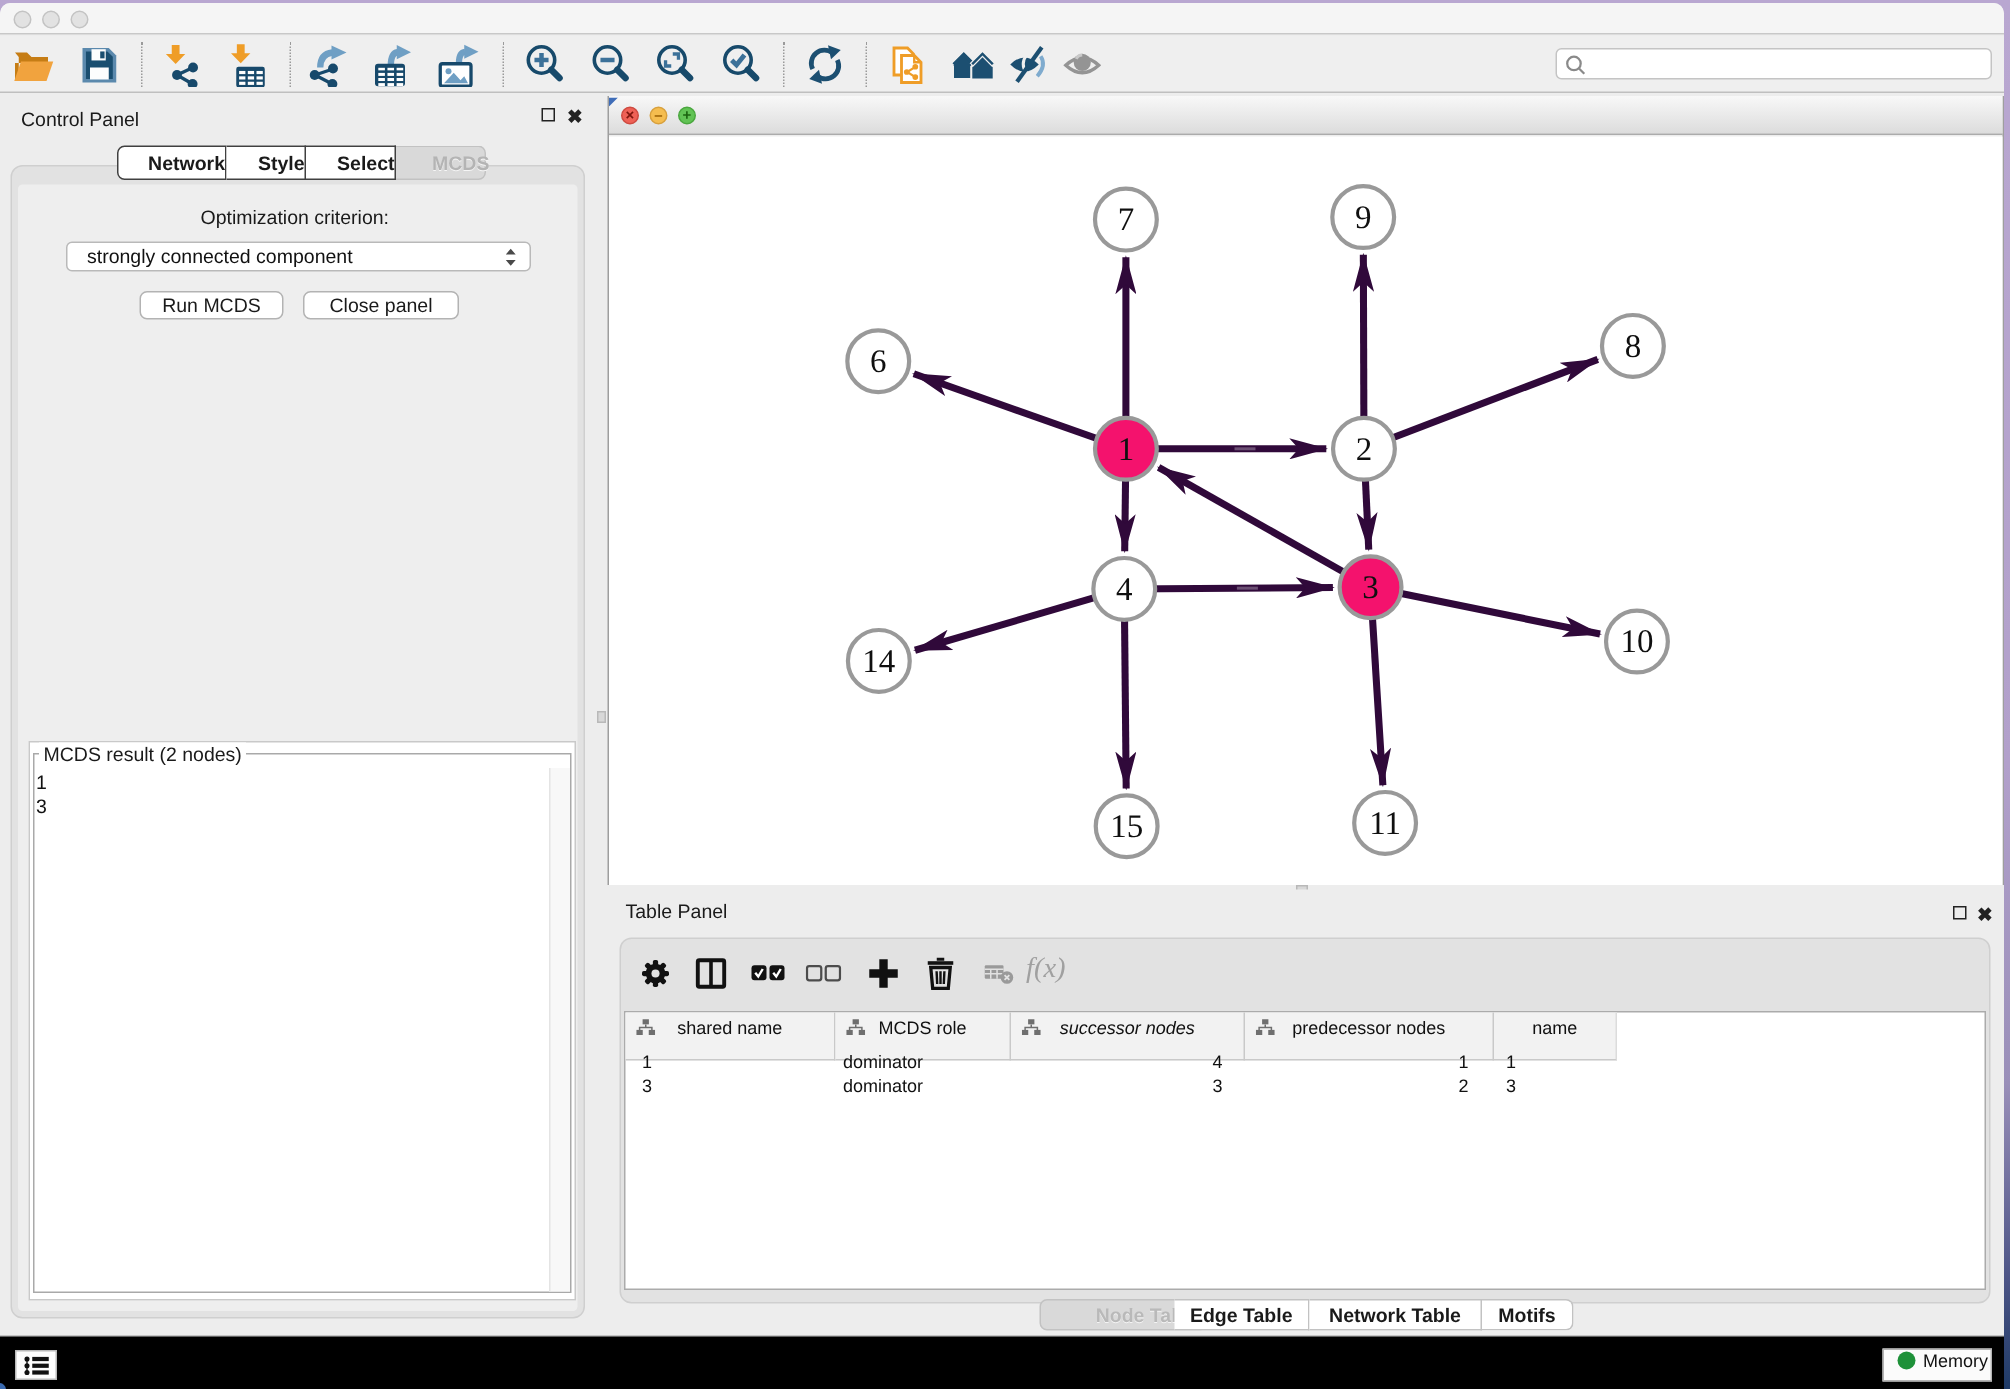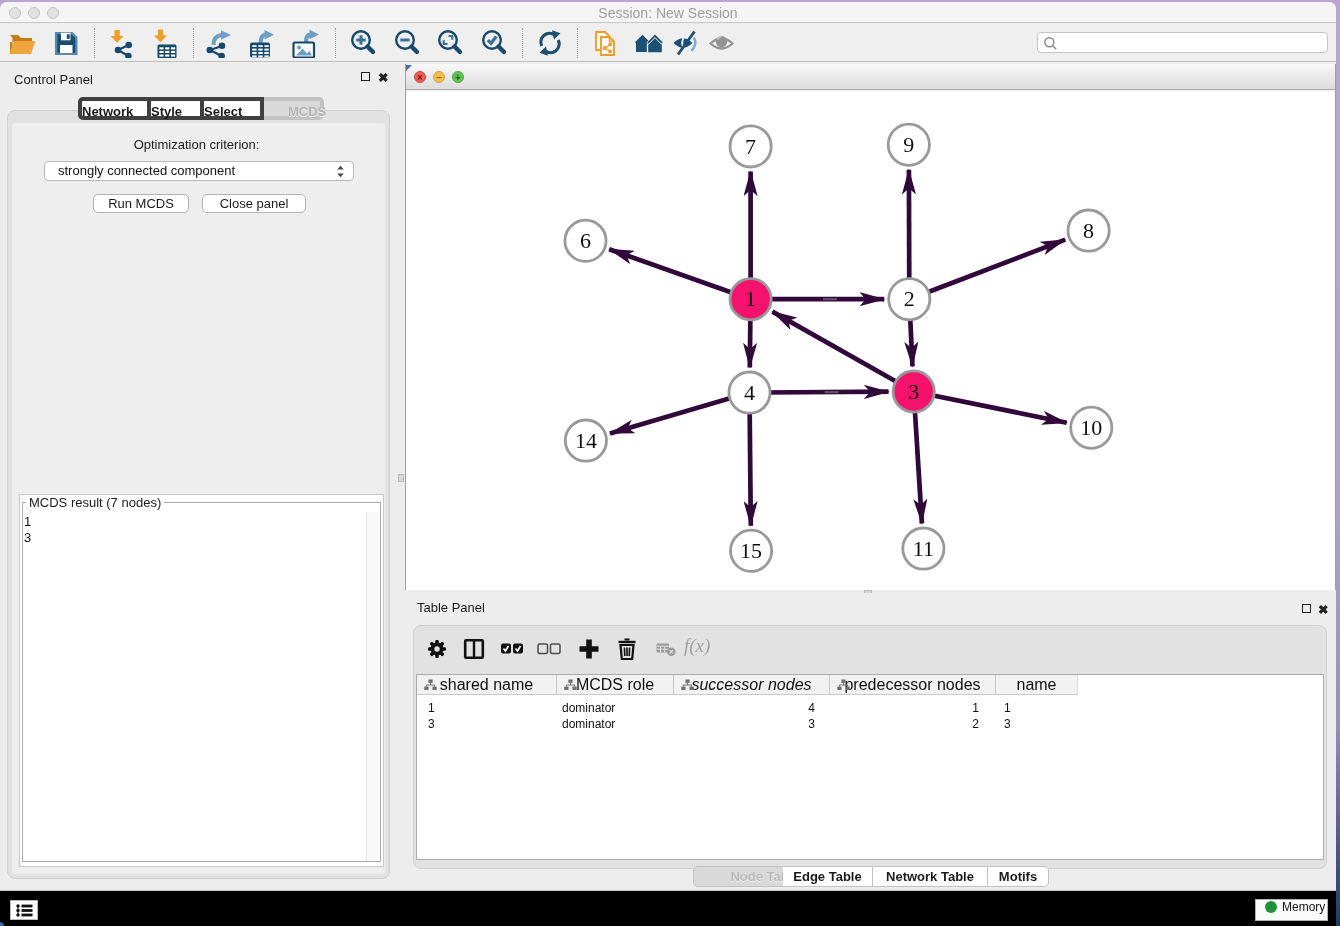--- a/index.html
+++ b/index.html
@@ -12,21 +12,21 @@
 #wtitle { position:absolute; top:3px; left:0; width:100%; text-align:center; font-size:14px; color:#9d9d9d; }
 
 #toolbar { position:absolute; left:0; top:22px; width:1336px; height:38px; background:#efefef; border-bottom:1px solid #bfbfbf; }
 .ticon { position:absolute; top:4px; width:30px; height:30px; }
 .tsep { position:absolute; top:4px; height:30px; border-left:1px dotted #9a9a9a; }
 #searchbox { position:absolute; left:1037px; top:8px; width:291px; height:21px; background:#fff; border:1px solid #c4c4c4; border-radius:4px; }
 
 #cp-title { position:absolute; left:14px; top:70px; font-size:13px; color:#1a1a1a; }
 .panehead-ic { position:absolute; font-size:12px; color:#222; }
 #cp-tabs { position:absolute; left:78px; top:95px; height:23px; z-index:5; }
-.tab { position:absolute; top:0; height:23px; line-height:22px; font-size:13px; font-weight:600; text-align:left; background:#fff; border:4px solid #404040; color:#1a1a1a; }
+.tab { position:absolute; top:0; height:23px; line-height:22px; font-size:13px; font-weight:600; text-align:right; background:#fff; border:1px solid #404040; color:#1a1a1a; }
 .tab.sel { background:#d9d9d9; color:#b4b4b4; text-shadow:0 1px 0 #f6f6f6; border-color:#c2c2c2;padding-left:24px; }
 #cp-outer { position:absolute; left:7px; top:108px; width:383px; height:769px; background:#e2e2e2; border:1px solid #cfcfcf; border-radius:8px; }
 #cp-inner { position:absolute; left:12px; top:121px; width:373px; height:751px; background:#eeeeee; border-radius:3px; }
 #opt-label { position:absolute; left:0; top:135px; width:393px; text-align:center; font-size:13px; color:#1a1a1a; }
 #combo { position:absolute; left:44px; top:159px; width:310px; height:20px; background:#fff; border:1px solid #b9b9b9; border-radius:4px; font-size:13px; color:#111; line-height:18px; padding-left:13px; }
 .btn { position:absolute; top:192px; height:19px; background:#fff; border:1px solid #b3b3b3; border-radius:5px; font-size:13px; font-weight:500; color:#1a1a1a; text-align:center; line-height:18px; }
 
 #mcds-box { position:absolute; left:19px; top:492px; width:365px; height:373px; background:#fff; border:1px solid #c9c9c9; }
 #mcds-border { position:absolute; left:2px; top:7px; width:359px; height:360px; border:1px solid #a9a9a9; }
 #mcds-label { position:absolute; left:6px; top:0px; background:#fff; padding:0 3px; font-size:13px; color:#1a1a1a; }
@@ -41,39 +41,38 @@
 #netname { position:absolute; top:5px; left:0; width:100%; text-align:center; font-size:13px; font-weight:600; color:#111; }
 #netcanvas { position:absolute; left:0; top:27px; width:929px; height:499px; background:#fff; }
 #hdivider { position:absolute; left:405px; top:588px; width:931px; height:5px; background:#ededed; }
 #hgrip { position:absolute; left:864px; top:588px; width:8px; height:5px; background:#d8d8d8; border:1px solid #b9b9b9; }
 
 #tp { position:absolute; left:405px; top:591px; width:931px; height:297px; background:#ededed; }
 #tp-title { position:absolute; left:12px; top:7px; font-size:13px; color:#1a1a1a; }
 #tp-outer { position:absolute; left:8px; top:32px; width:914px; height:244px; background:#e2e2e2; border:1px solid #cfcfcf; border-radius:8px; }
 .tbicon { position:absolute; top:4px; }
 #tbl { position:absolute; left:11px; top:81px; width:908px; height:186px; background:#fff; border:1px solid #ababab; }
-.th { position:absolute; top:0; height:20px; background:#f2f2f2; border-right:1px solid #c9c9c9; border-bottom:1px solid #c9c9c9; font-size:16px; color:#111; text-align:center; line-height:20px; }
+.th { position:absolute; top:0; height:32px; background:#f2f2f2; border-right:1px solid #c9c9c9; border-bottom:1px solid #c9c9c9; font-size:12px; color:#111; text-align:center; line-height:20px; }
 .td { position:absolute; font-size:12px; color:#111; height:16px; line-height:16px; }
 .hic { position:absolute; top:4px; }
 .btabs { position:absolute; }
 .btab { position:absolute; top:0; height:21px; line-height:20px; font-size:13px; font-weight:600; text-align:center; background:#fff; border:1px solid #c2c2c2; color:#1a1a1a; }
 .btab.sel { background:#d9d9d9; color:#b9b9b9; text-shadow:0 1px 0 #f4f4f4; }
 
 #statusbar { position:absolute; left:0; top:888px; width:1336px; height:36px; background:#000000; border-top:1px solid #c4c4c4; }
 #listbtn { position:absolute; left:10px; top:9px; width:28px; height:20px; background:#fdfdfd; border:1px solid #b9b9b9; }
 #membtn { position:absolute; left:1255px; top:8px; width:73px; height:22px; background:#fbfbfb; border:1px solid #b3b3b3; font-size:12px; color:#111; }
 </style>
 </head>
 <body>
 <div id="win">
   <div id="titlebar">
     <div class="tl-circle" style="left:9px;"></div>
     <div class="tl-circle" style="left:28px;"></div>
     <div class="tl-circle" style="left:47px;"></div>
-    <div id="wtitle">Session: New Session</div>
   </div>
   <div id="toolbar">
     <svg class="ticon" style="left:7px" width="30" height="30" viewBox="0 0 30 30">
         <path d="M3 7 h8 l3 3 h11 v4 H3 Z M3 7 v19 h2.5 V10 Z" fill="#c67d15"></path>
         <path d="M2.5 26 L7 13 H28.5 L24 26 Z" fill="#f1a33e"></path>
       </svg>
     <svg class="ticon" style="left:51px" width="30" height="30" viewBox="0 0 30 30">
         <path d="M4 4 H21.5 L26.5 9 V27 H4 Z" fill="#5b89ad"></path>
         <path d="M6.3 6.3 H20.6 L24.2 9.9 V24.7 H6.3 Z" fill="#1a4e70"></path>
         <rect x="10" y="4.8" width="9.5" height="7.5" fill="#fdfdfd"></rect>
@@ -234,21 +233,21 @@
   <div id="cp-inner"></div>
   <div id="combo">strongly connected component<svg style="position:absolute;right:8px;top:3px;" width="9" height="13" viewBox="0 0 9 13">
         <path d="M1.2 4.6 L4.5 0.8 L7.8 4.6 Z M1.2 8.4 L4.5 12.2 L7.8 8.4 Z" fill="#4a4a4a"></path>
       </svg></div>
   <div id="opt-label">Optimization criterion:</div>
   <div class="btn" style="left:93px; width:96px;">Run MCDS</div>
   <div class="btn" style="left:202px; width:104px;">Close panel</div>
 
   <div id="mcds-box">
     <div id="mcds-border"></div>
-    <div id="mcds-label">MCDS result (7 nodes)</div>
+    <div id="mcds-label">MCDS result (2 nodes)</div>
     <div style="position:absolute; left:4px; top:19px; font-size:13px; color:#111; line-height:16px;">1<br>3</div>
     <div id="mcds-scroll"></div>
   </div>
 
   <div id="vdivider"></div>
   <div id="vgrip"></div>
 
   <div id="netframe">
     <div id="nettitle">
       <svg style="position:absolute;left:0;top:1px;" width="6" height="6" viewBox="0 0 6 6">

